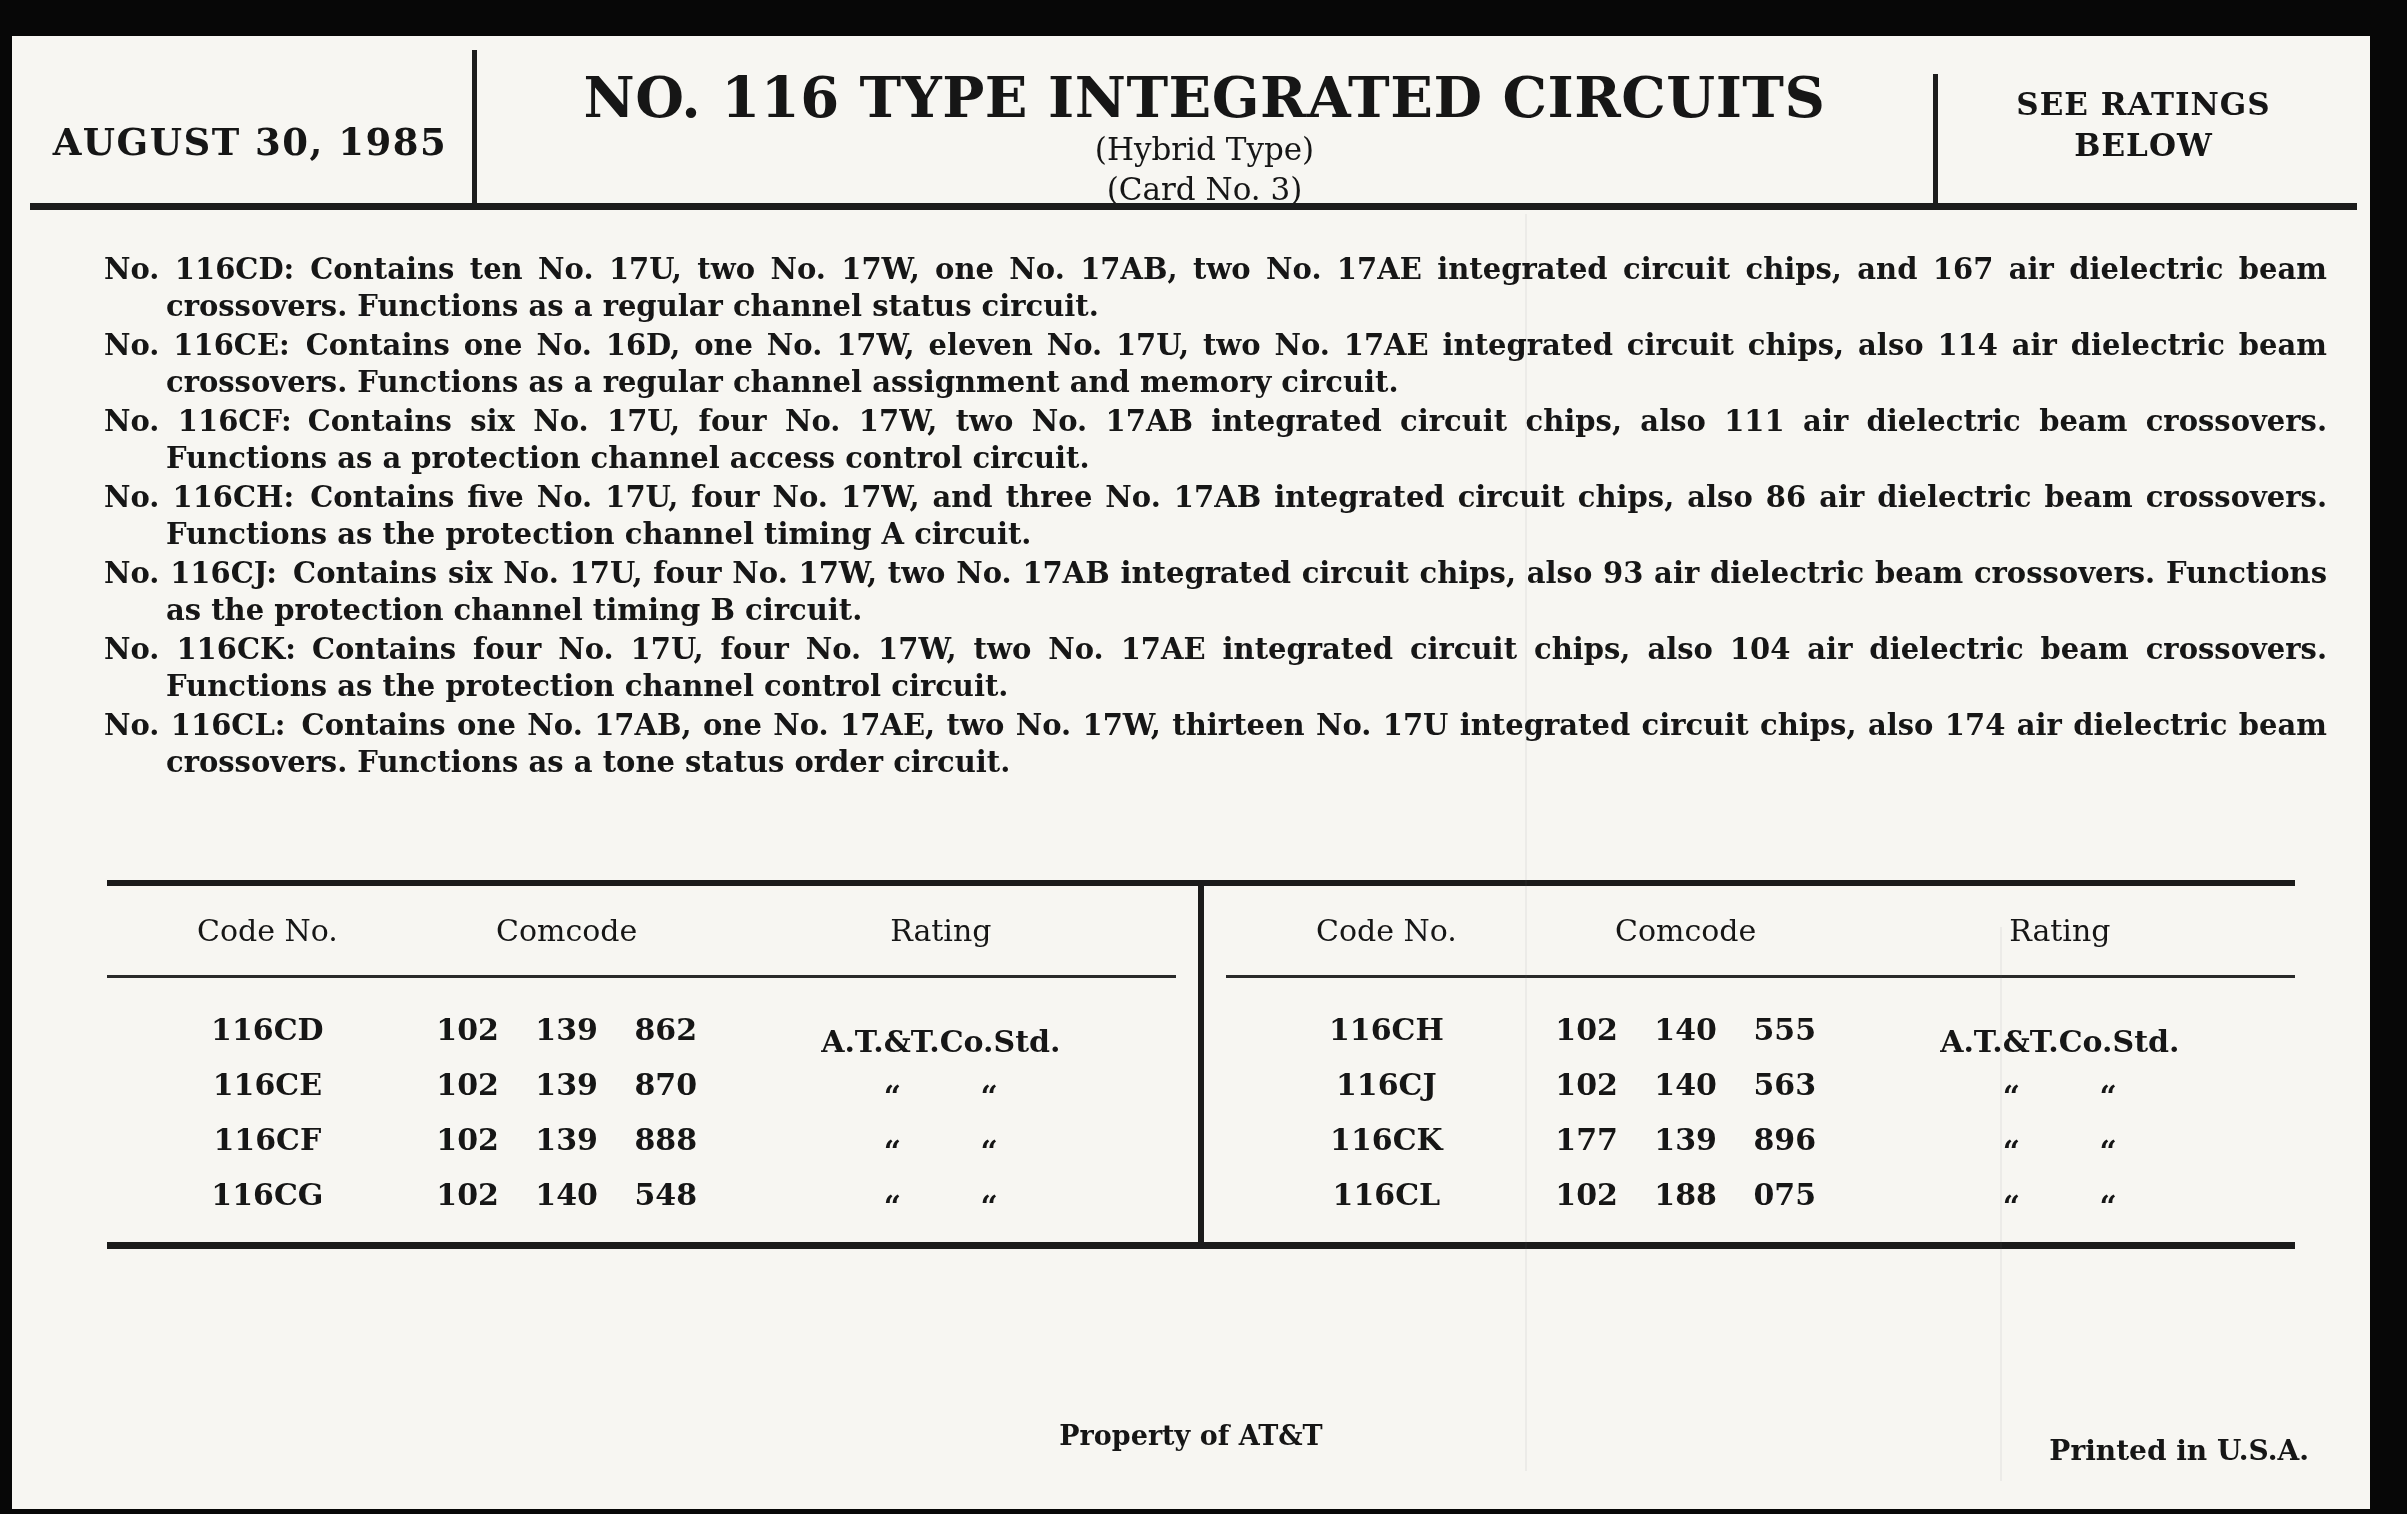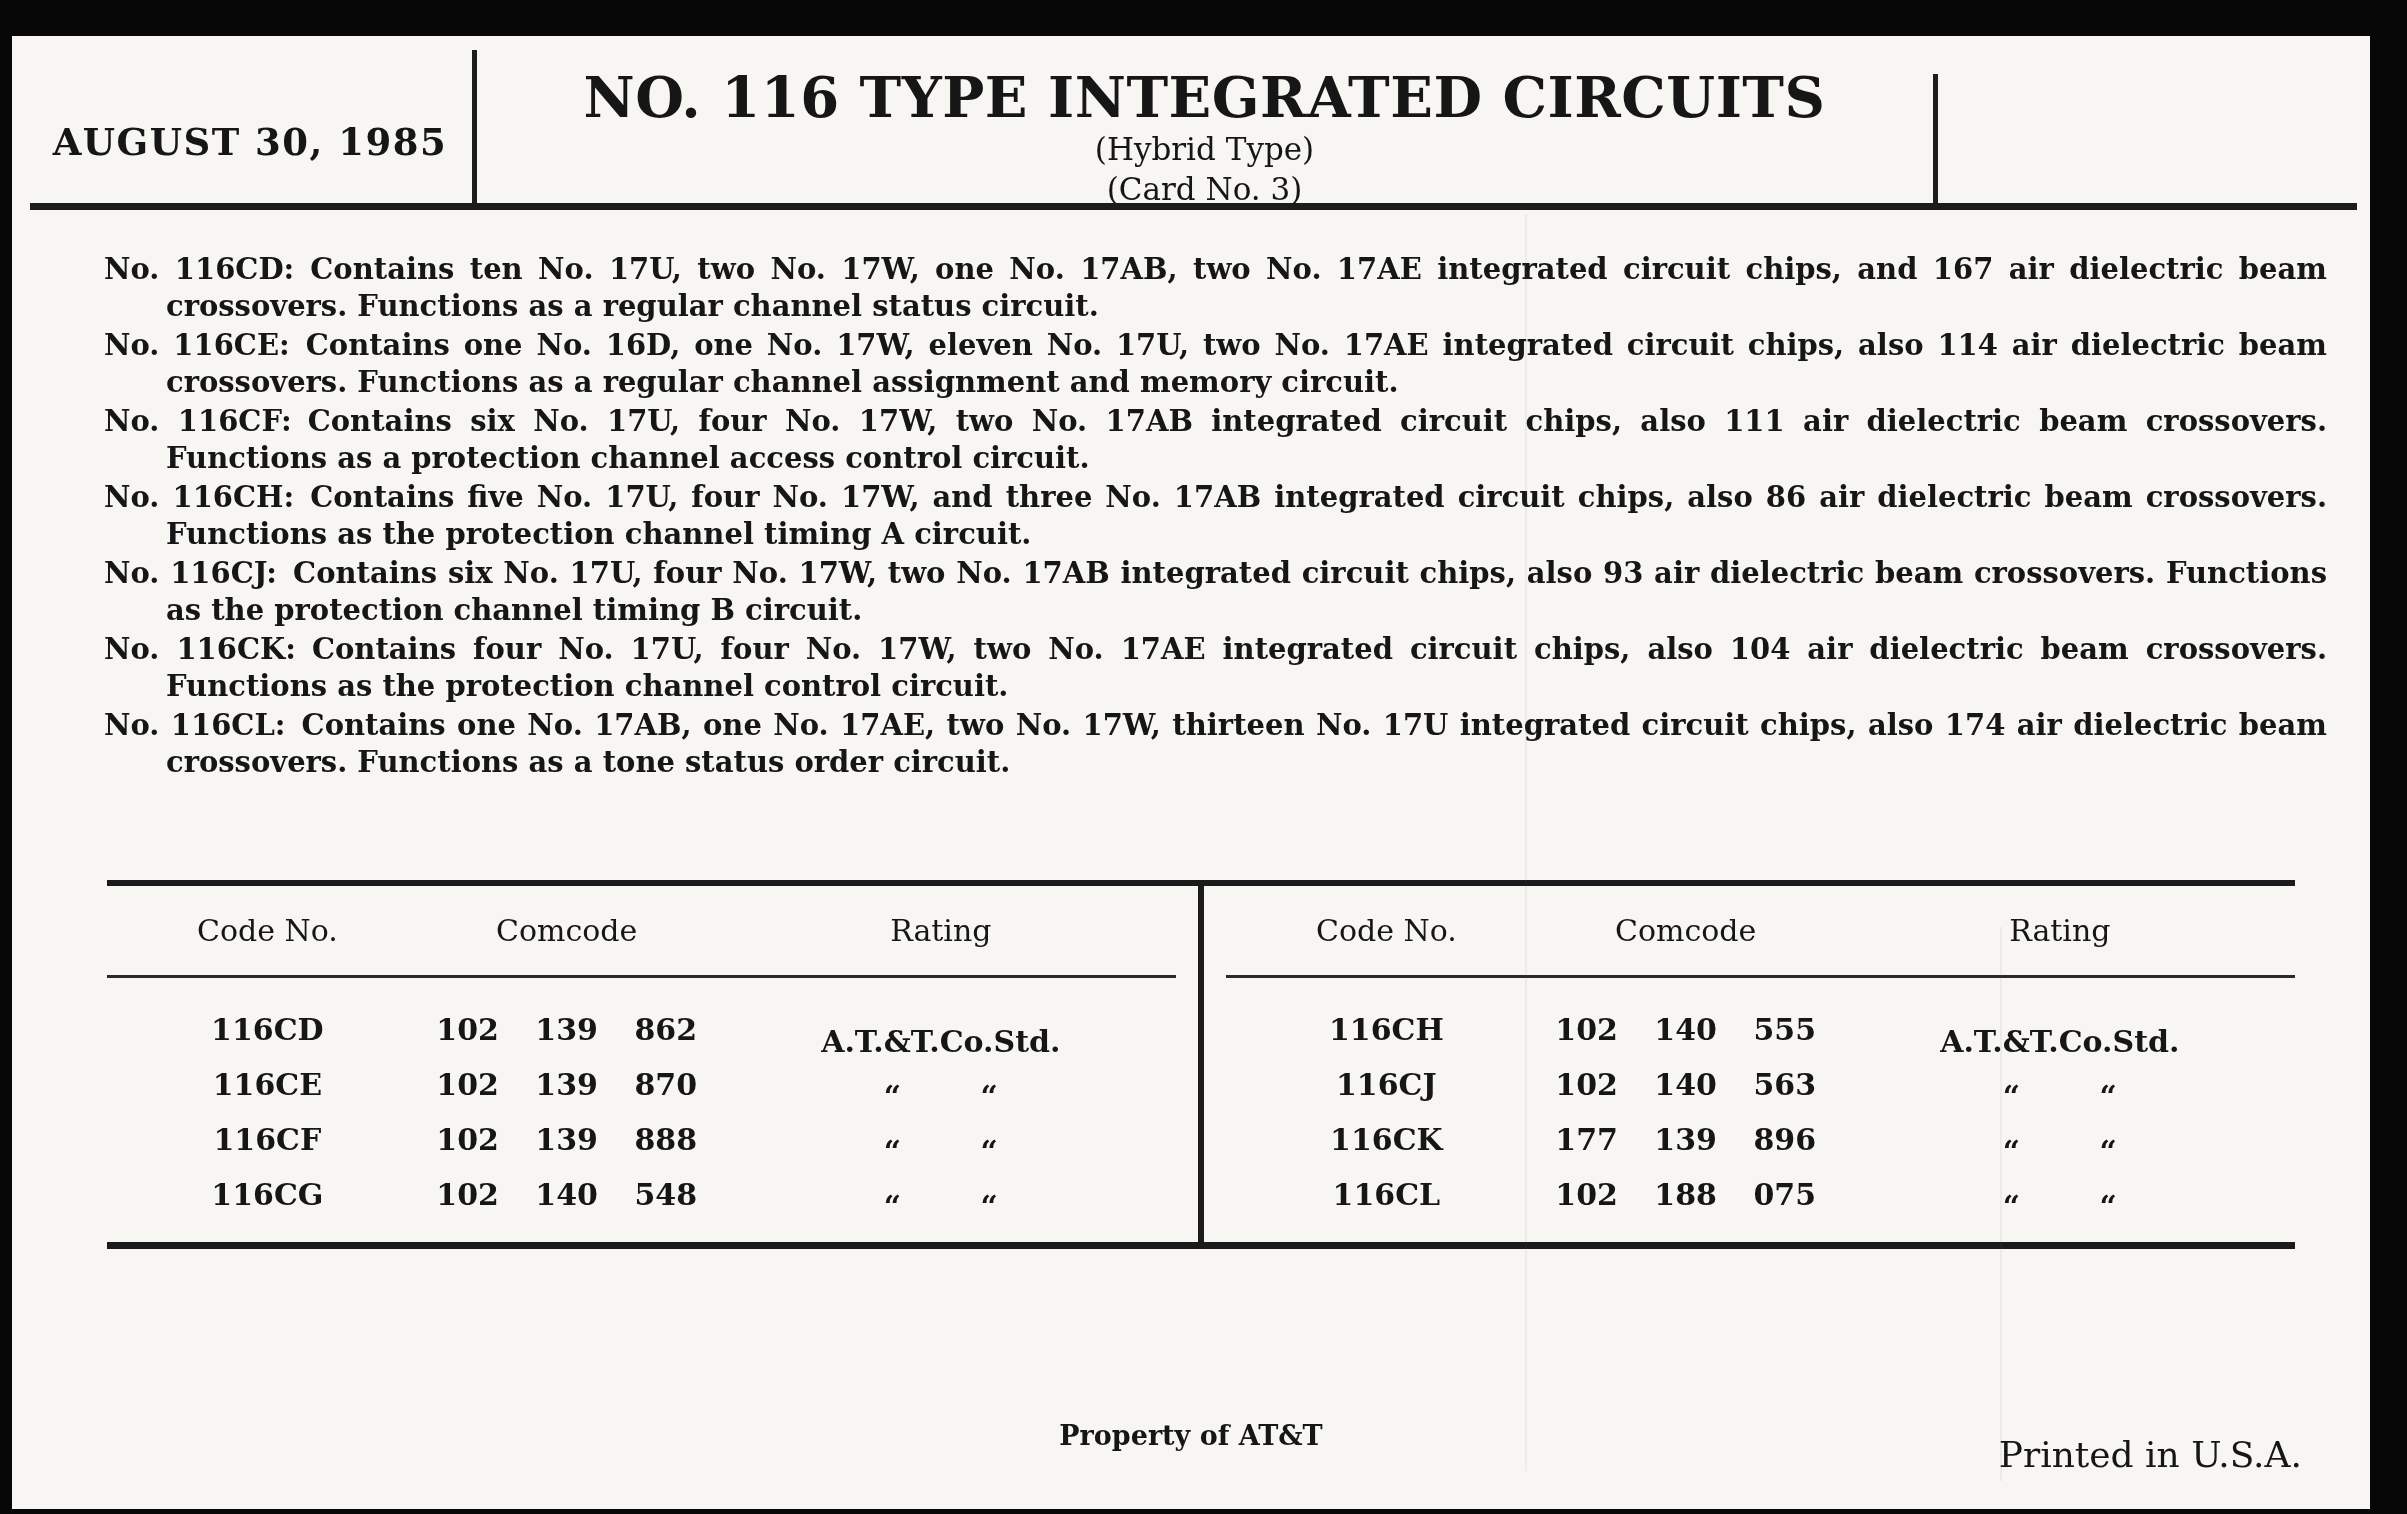--- a/index.html
+++ b/index.html
@@ -36,39 +36,43 @@
   .tbody{padding:30px 0 14px 0;}
   .trow{display:grid;grid-template-columns:30% 26% 44%;line-height:43px;
         font-size:30px;font-weight:700;}
   .th,.td{text-align:center;white-space:nowrap;}
   .trow .col-comcode{word-spacing:26px;}
   .trow .col-rating{word-spacing:69px;margin-top:12px;}
 
   
   .footer-property{position:absolute;left:0;top:1384px;width:2358px;text-align:center;
                    font-size:27px;font-weight:700;}
-  .footer-printed{position:absolute;right:68px;top:1398px;font-size:36px;font-weight:400;}
+  .footer-printed{position:absolute;right:61px;top:1398px;font-size:28px;font-weight:700;}
 
   
   .scan-a{position:absolute;left:1513px;top:178px;width:2px;height:1257px;background:rgba(120,120,120,.08);}
   .scan-b{position:absolute;left:1988px;top:891px;width:2px;height:554px;background:rgba(120,120,120,.08);}
 </style>
 </head>
 <body>
 
 <div class="stage">
   <div class="page">
 
     <div class="hdr-date">AUGUST 30, 1985</div>
     <div class="vrule1"></div>
     <div class="vrule2"></div>
     <div class="hdr-title">NO. 116 TYPE INTEGRATED CIRCUITS</div>
     <div class="hdr-sub">
       <div>(Hybrid Type)</div>
       <div>(Card No. 3)</div>
+    </div>
+    <div class="hdr-ratings">
+      <div>SEE RATINGS</div>
+      <div>BELOW</div>
     </div>
     <div class="hdr-rule"></div>
 
     <div class="entries">
       <p class="entry"><span class="entry-label">No. 116CD:</span><span>Contains ten No. 17U, two No. 17W, one No. 17AB, two No. 17AE integrated circuit chips, and 167 air dielectric beam crossovers. Functions as a regular channel status circuit.</span></p>
       <p class="entry"><span class="entry-label">No. 116CE:</span><span>Contains one No. 16D, one No. 17W, eleven No. 17U, two No. 17AE integrated circuit chips, also 114 air dielectric beam crossovers.  Functions as a regular channel assignment and memory circuit.</span></p>
       <p class="entry"><span class="entry-label">No. 116CF:</span><span>Contains six No. 17U, four No. 17W, two No. 17AB integrated circuit chips, also 111 air dielectric beam crossovers. Functions as a protection channel access control circuit.</span></p>
       <p class="entry"><span class="entry-label">No. 116CH:</span><span>Contains five No. 17U, four No. 17W, and three No. 17AB integrated circuit chips, also 86 air dielectric beam crossovers.  Functions as the protection channel timing A circuit.</span></p>
       <p class="entry"><span class="entry-label">No. 116CJ:</span><span>Contains six No. 17U, four No. 17W, two No. 17AB integrated circuit chips, also 93 air dielectric beam crossovers. Functions as the protection channel timing B circuit.</span></p>
       <p class="entry"><span class="entry-label">No. 116CK:</span><span>Contains four No. 17U, four No. 17W, two No. 17AE integrated circuit chips, also 104 air dielectric beam crossovers. Functions as the protection channel control circuit.</span></p>

